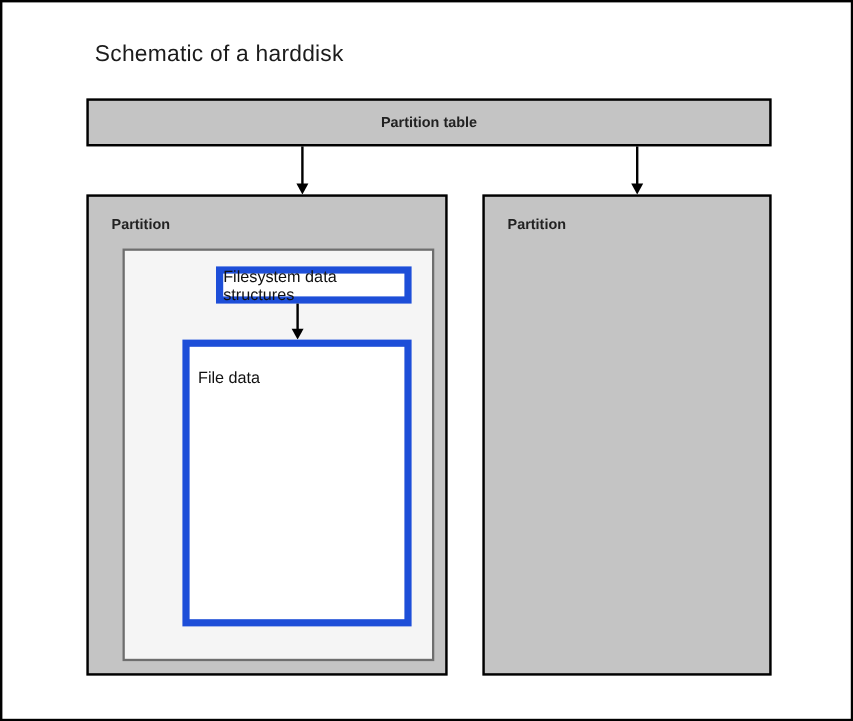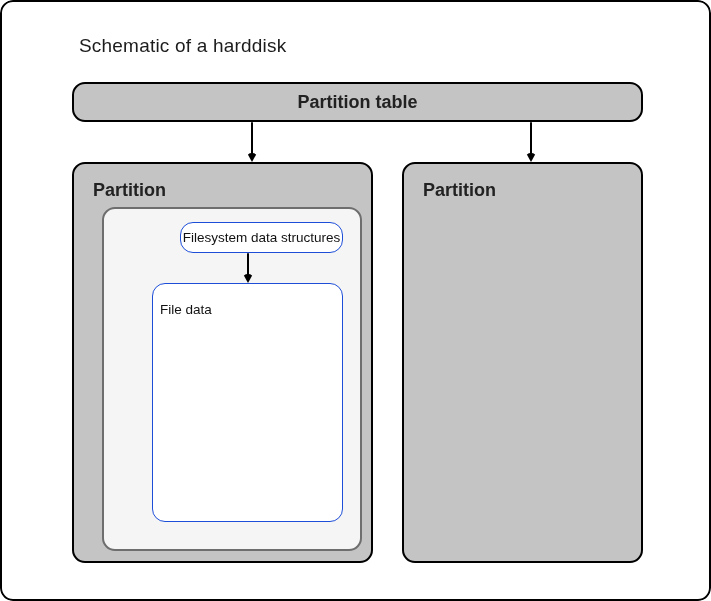--- a/index.html
+++ b/index.html
@@ -1,15 +1,15 @@
 <!DOCTYPE html>
 <html><head>
 <meta charset="utf-8">
 <style>
-  * { margin: 0; padding: 0; box-sizing: border-box; border-radius: 13px; }
+  * { margin: 0; padding: 0; box-sizing: border-box; }
   html, body { background: #ffffff; }
   body { font-family: "Liberation Sans", "DejaVu Sans", sans-serif; }
 
   .canvas {
     position: relative;
     width: 711px;
     height: 601px;
     background: #ffffff;
     border: 2px solid #000000;
     overflow: hidden;
@@ -32,21 +32,21 @@
     width: 571px;
     height: 40px;
     background: #c4c4c4;
     border: 2px solid #000000;
     display: flex;
     align-items: center;
     justify-content: center;
   }
   .partition-table .label,
   .partition .label {
-    font-size: 18px;
+    font-size: 12px;
     font-weight: 700;
     color: #222222;
     text-align: right;
   }
 
   .partition {
     position: absolute;
     top: 160px;
     height: 401px;
     background: #c4c4c4;
@@ -66,21 +66,21 @@
     top: 205px;
     width: 260px;
     height: 344px;
     background: #f5f5f5;
     border: 2px solid #6e6e6e;
   }
 
   .white-box {
     position: absolute;
     background: #ffffff;
-    border: 1px solid #1d4ed8;
+    border: 6px solid #1d4ed8;
     font-size: 13.5px;
     color: #111111;
   }
   .fs-box {
     left: 178px;
     top: 220px;
     width: 163px;
     height: 31px;
     display: flex;
     align-items: center;

